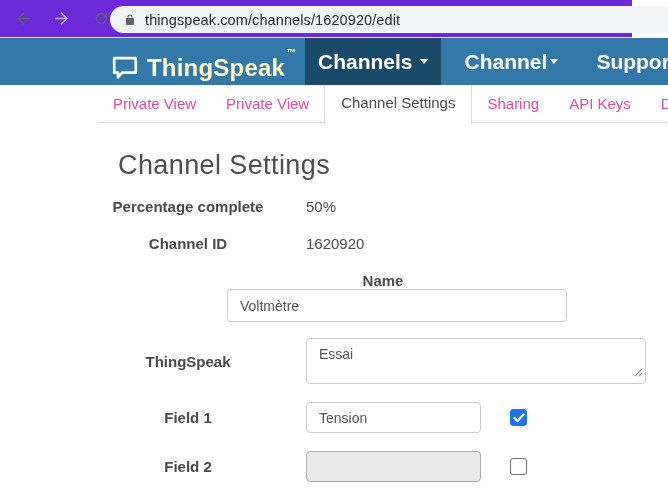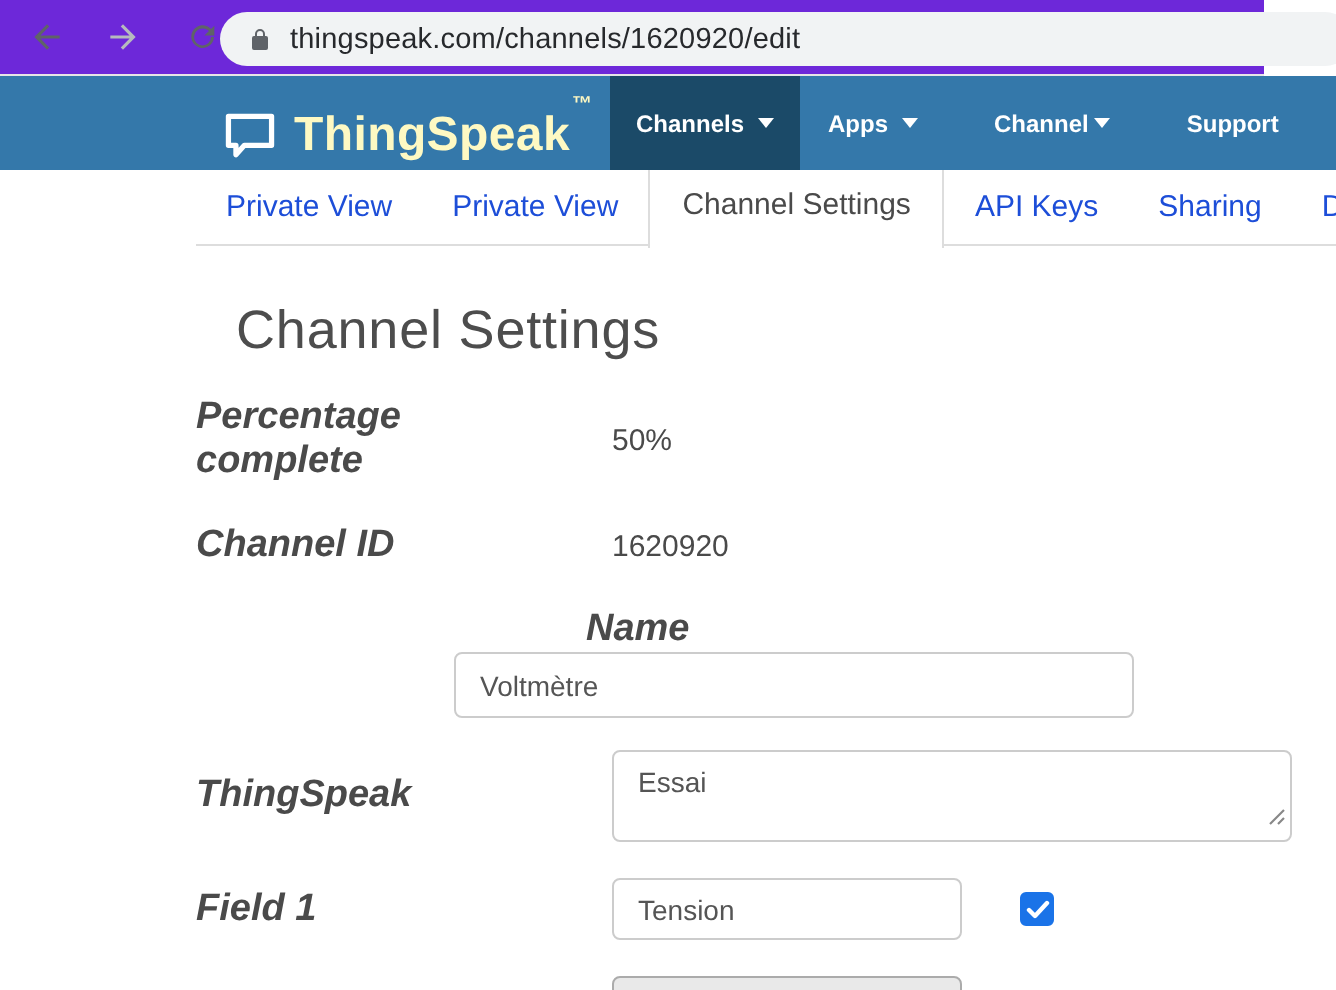--- a/index.html
+++ b/index.html
@@ -18,42 +18,42 @@
   .omnibox .lock { margin-left:14px; display:flex; }
   .omnibox .url { margin-left:9px; font-size:14.5px; color:#27292c; letter-spacing:.1px; white-space:nowrap; }
 
   
   .ts-navbar { position:absolute; left:0; top:38px; width:668px; height:47px; background:#3478aa; }
   .brand { position:absolute; left:110px; top:0; height:59px; display:flex; align-items:center; color:#fef9c3; }
   .brand .bubble { margin-right:7px; display:flex; }
   .brand .brand-text { font-size:24px; font-weight:700; letter-spacing:.2px; }
   .brand .tm { font-size:10px; font-weight:700; align-self:flex-start; margin-top:9px; margin-left:1px; }
   .nav-items { position:absolute; left:305px; top:0; height:47px; display:flex; }
-  .nav-item { height:47px; display:flex; align-items:center; color:#fff; font-size:12px; font-weight:bold;
+  .nav-item { height:47px; display:flex; align-items:center; color:#fff; font-size:21px; font-weight:bold;
               padding:0 14px; cursor:pointer; white-space:nowrap; }
   .nav-item.active { background:#1b4a68; padding:0 13px; }
   .caret { display:inline-block; width:0; height:0; border-left:4px solid transparent;
            border-right:4px solid transparent; border-top:5px solid #fff; margin-left:7px; }
   .caret.tight { margin-left:3px; }
 
   
   .tabs { position:absolute; left:98px; top:85px; width:570px; display:flex; align-items:flex-end;
           border-bottom:1px solid #ddd; }
-  .tab { padding:9px 15px 10px; font-size:15px; color:#1d4ed8; cursor:pointer; white-space:nowrap; }
+  .tab { padding:9px 15px 10px; font-size:15px; color:#ec4899; cursor:pointer; white-space:nowrap; }
   .tab.active { background:#fff; color:#4a4a4a; border-left:1px solid #ddd; border-right:1px solid #ddd;
                 padding:9px 16px 13px; margin-bottom:-2px; }
 
   
   .content { position:absolute; left:0; top:121px; width:668px; }
   .page-title { margin:27px 0 0 118px; font-size:27px; line-height:34px; font-weight:400;
                 color:#4d4d4d; letter-spacing:.4px; }
   .form { margin-top:16px; }
   .frow { display:flex; align-items:center; padding-left:98px; }
   .frow.mb20 { margin-bottom:20px; } .frow.mb16 { margin-bottom:16px;flex-direction:column; } .frow.mb18 { margin-bottom:18px; }
-  .flabel { width:180px; text-align:left; font-size:19px; font-weight:bold; color:#4a4a4a; flex:none;font-style:italic; }
+  .flabel { width:180px; text-align:center; font-size:15px; font-weight:bold; color:#4a4a4a; flex:none; }
   .fvalue { margin-left:28px; font-size:15px; color:#4a4a4a; position:relative; }
   input.txt { width:340px; height:33px; border:1px solid #ccc; border-radius:4px; padding:0 12px;
               font-family:"Liberation Sans", sans-serif; font-size:14px; color:#555; background:#fff; outline:none; }
   input.txt.small { width:175px; height:31px; }
   input.txt.disabled { background:#e9e9e9; border-color:#ababab; }
   textarea.txt { width:340px; height:46px; border:1px solid #ccc; border-radius:4px; padding:7px 12px;
                  font-family:"Liberation Sans", sans-serif; font-size:14px; color:#555; resize:none; outline:none; display:block; }
   .resize-grip { position:absolute; right:3px; bottom:4px; pointer-events:none; }
   .checkbox { width:17px; height:17px; border-radius:3px; margin-left:29px; flex:none; cursor:pointer;
               border:1.5px solid #6e6e6e; background:#fff; display:flex; align-items:center; justify-content:center; }
@@ -106,40 +106,36 @@
         </svg>
       </span>
       <span class="brand-text">ThingSpeak</span>
       <span class="tm">™</span>
     </div>
     <div class="nav-items">
       <div class="nav-item active">
         <span>Channels</span>
           <span class="caret"></span>
       </div>
-      <div class="nav-item" style="margin-left:0">
-        <span>Apps</span>
-          <span class="caret"></span>
-      </div>
       <div class="nav-item" style="margin-left:10px">
         <span>Channel</span>
           <span class="caret tight"></span>
       </div>
       <div class="nav-item" style="margin-left:10px">
         <span>Support</span>
       </div>
     </div>
   </div>
 
   <div class="tabs">
     <div class="tab">Private View</div>
     <div class="tab">Private View</div>
     <div class="tab active">Channel Settings</div>
+    <div class="tab">Sharing</div>
     <div class="tab">API Keys</div>
-    <div class="tab">Sharing</div>
     <div class="tab">Data Import / Export</div>
   </div>
 
   <div class="content">
     <h1 class="page-title">Channel Settings</h1>
 
     <div class="form">
 
       <div class="frow mb20">
         <div class="flabel">Percentage complete</div>

